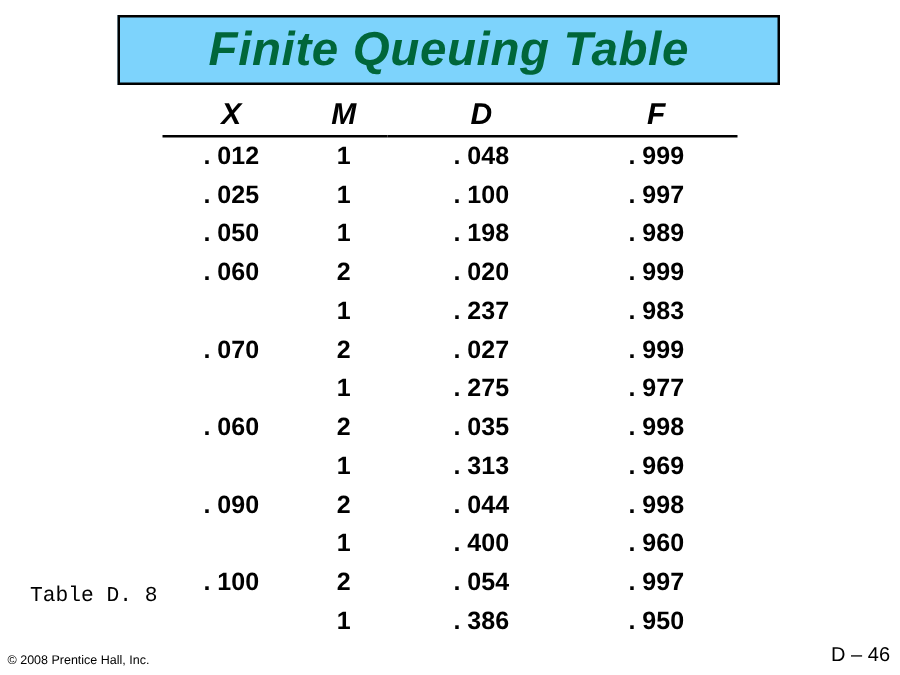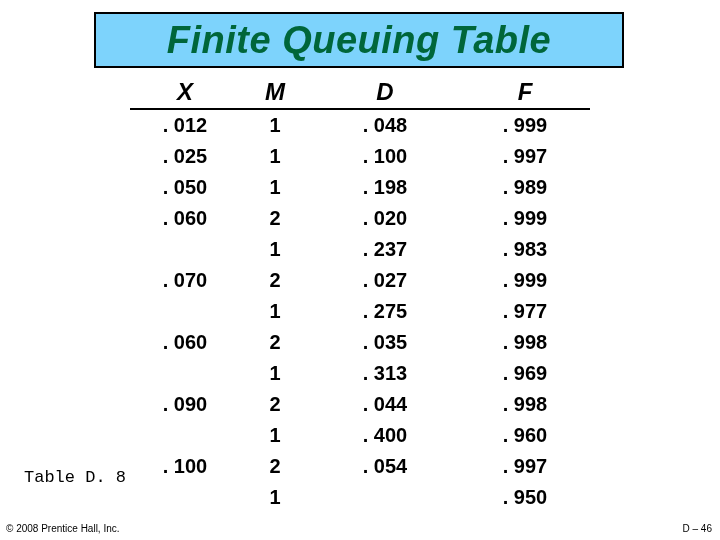--- a/index.html
+++ b/index.html
@@ -65,21 +65,21 @@
     position: absolute;
     left: 6px;
     bottom: 6px;
     font-size: 10px;
     color: #000;
   }
   .pagenum {
     position: absolute;
     right: 8px;
     bottom: 6px;
-    font-size: 10px;
+    font-size: 16px;
     color: #000;
   }
 </style>
 </head>
 <body>
 
 <div class="slide">
 
   <div class="title-box">
     <div class="title-text">Finite Queuing Table</div>
@@ -124,20 +124,21 @@
       <div class="cell">. 198</div>
       <div class="cell">. 020</div>
       <div class="cell">. 237</div>
       <div class="cell">. 027</div>
       <div class="cell">. 275</div>
       <div class="cell">. 035</div>
       <div class="cell">. 313</div>
       <div class="cell">. 044</div>
       <div class="cell">. 400</div>
       <div class="cell">. 054</div>
+      <div class="cell">. 386</div>
     </div><div class="col col-F">
       <div class="hdr">F</div>
       <div class="cell">. 999</div>
       <div class="cell">. 997</div>
       <div class="cell">. 989</div>
       <div class="cell">. 999</div>
       <div class="cell">. 983</div>
       <div class="cell">. 999</div>
       <div class="cell">. 977</div>
       <div class="cell">. 998</div>

